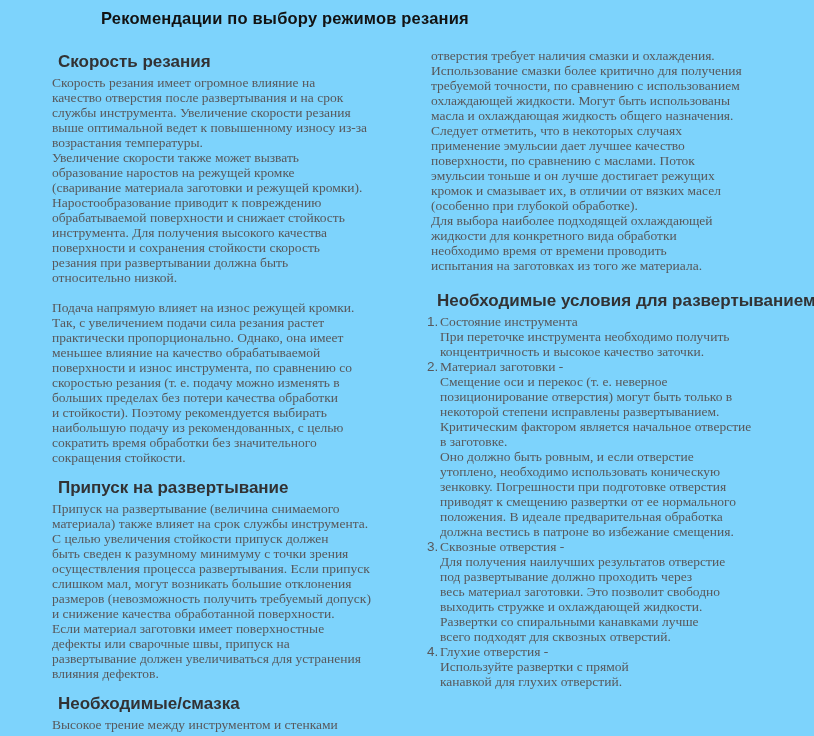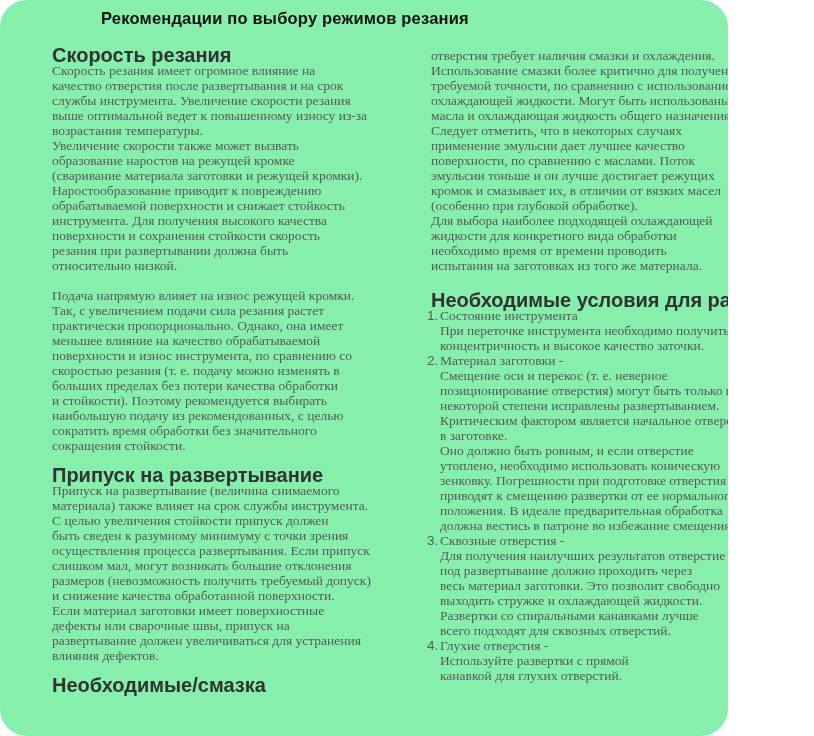--- a/index.html
+++ b/index.html
@@ -2,26 +2,25 @@
 <html><head>
 <meta charset="utf-8">
 <style>
   html, body {
     margin: 0;
     padding: 0;
     background: #ffffff;
   }
   .page {
     position: relative;
-    width: 728px;
+    width: 814px;
     height: 736px;
-    background: #86efac;
+    background: #7dd3fc;
     font-family: "Liberation Sans", sans-serif;
     overflow: hidden;
-    border-radius: 27px;
   }
   .title {
     position: absolute;
     left: 101px;
     top: 9px;
     margin: 0;
     font-size: 16.5px;
     font-weight: 700;
     color: #121212;
     letter-spacing: 0.2px;
@@ -30,22 +29,22 @@
   .col {
     position: absolute;
     top: 48px;
   }
   .col-left  { left: 52px;  width: 376px; }
   .col-right { left: 431px; width: 380px; }
   .section { margin: 0; }
   .section + .section { margin-top: 15px; }
   .section-gap-lg { margin-top: 20px; }
   h2.heading {
-    margin: 0;
-    font-size: 20px;
+    margin: 6px;
+    font-size: 17px;
     line-height: 15px;
     font-weight: 700;
     color: #323234;
     white-space: nowrap;
   }
   .lines {
     margin: 0;
     font-size: 13.5px;
     line-height: 15px;
     color: #58585b;
@@ -117,20 +116,21 @@
 слишком мал, могут возникать большие отклонения
 размеров (невозможность получить требуемый допуск)
 и снижение качества обработанной поверхности.
 Если материал заготовки имеет поверхностные
 дефекты или сварочные швы, припуск на
 развертывание должен увеличиваться для устранения
 влияния дефектов.</div>
     </div>
     <div class="section">
       <h2 class="heading">Необходимые/смазка</h2>
+      <div class="lines">Высокое трение между инструментом и стенками</div>
     </div>
   </div>
 
   <div class="col col-right">
     <div class="lines">отверстия требует наличия смазки и охлаждения.
 Использование смазки более критично для получения
 требуемой точности, по сравнению с использованием
 охлаждающей жидкости. Могут быть использованы
 масла и охлаждающая жидкость общего назначения.
 Следует отметить, что в некоторых случаях

